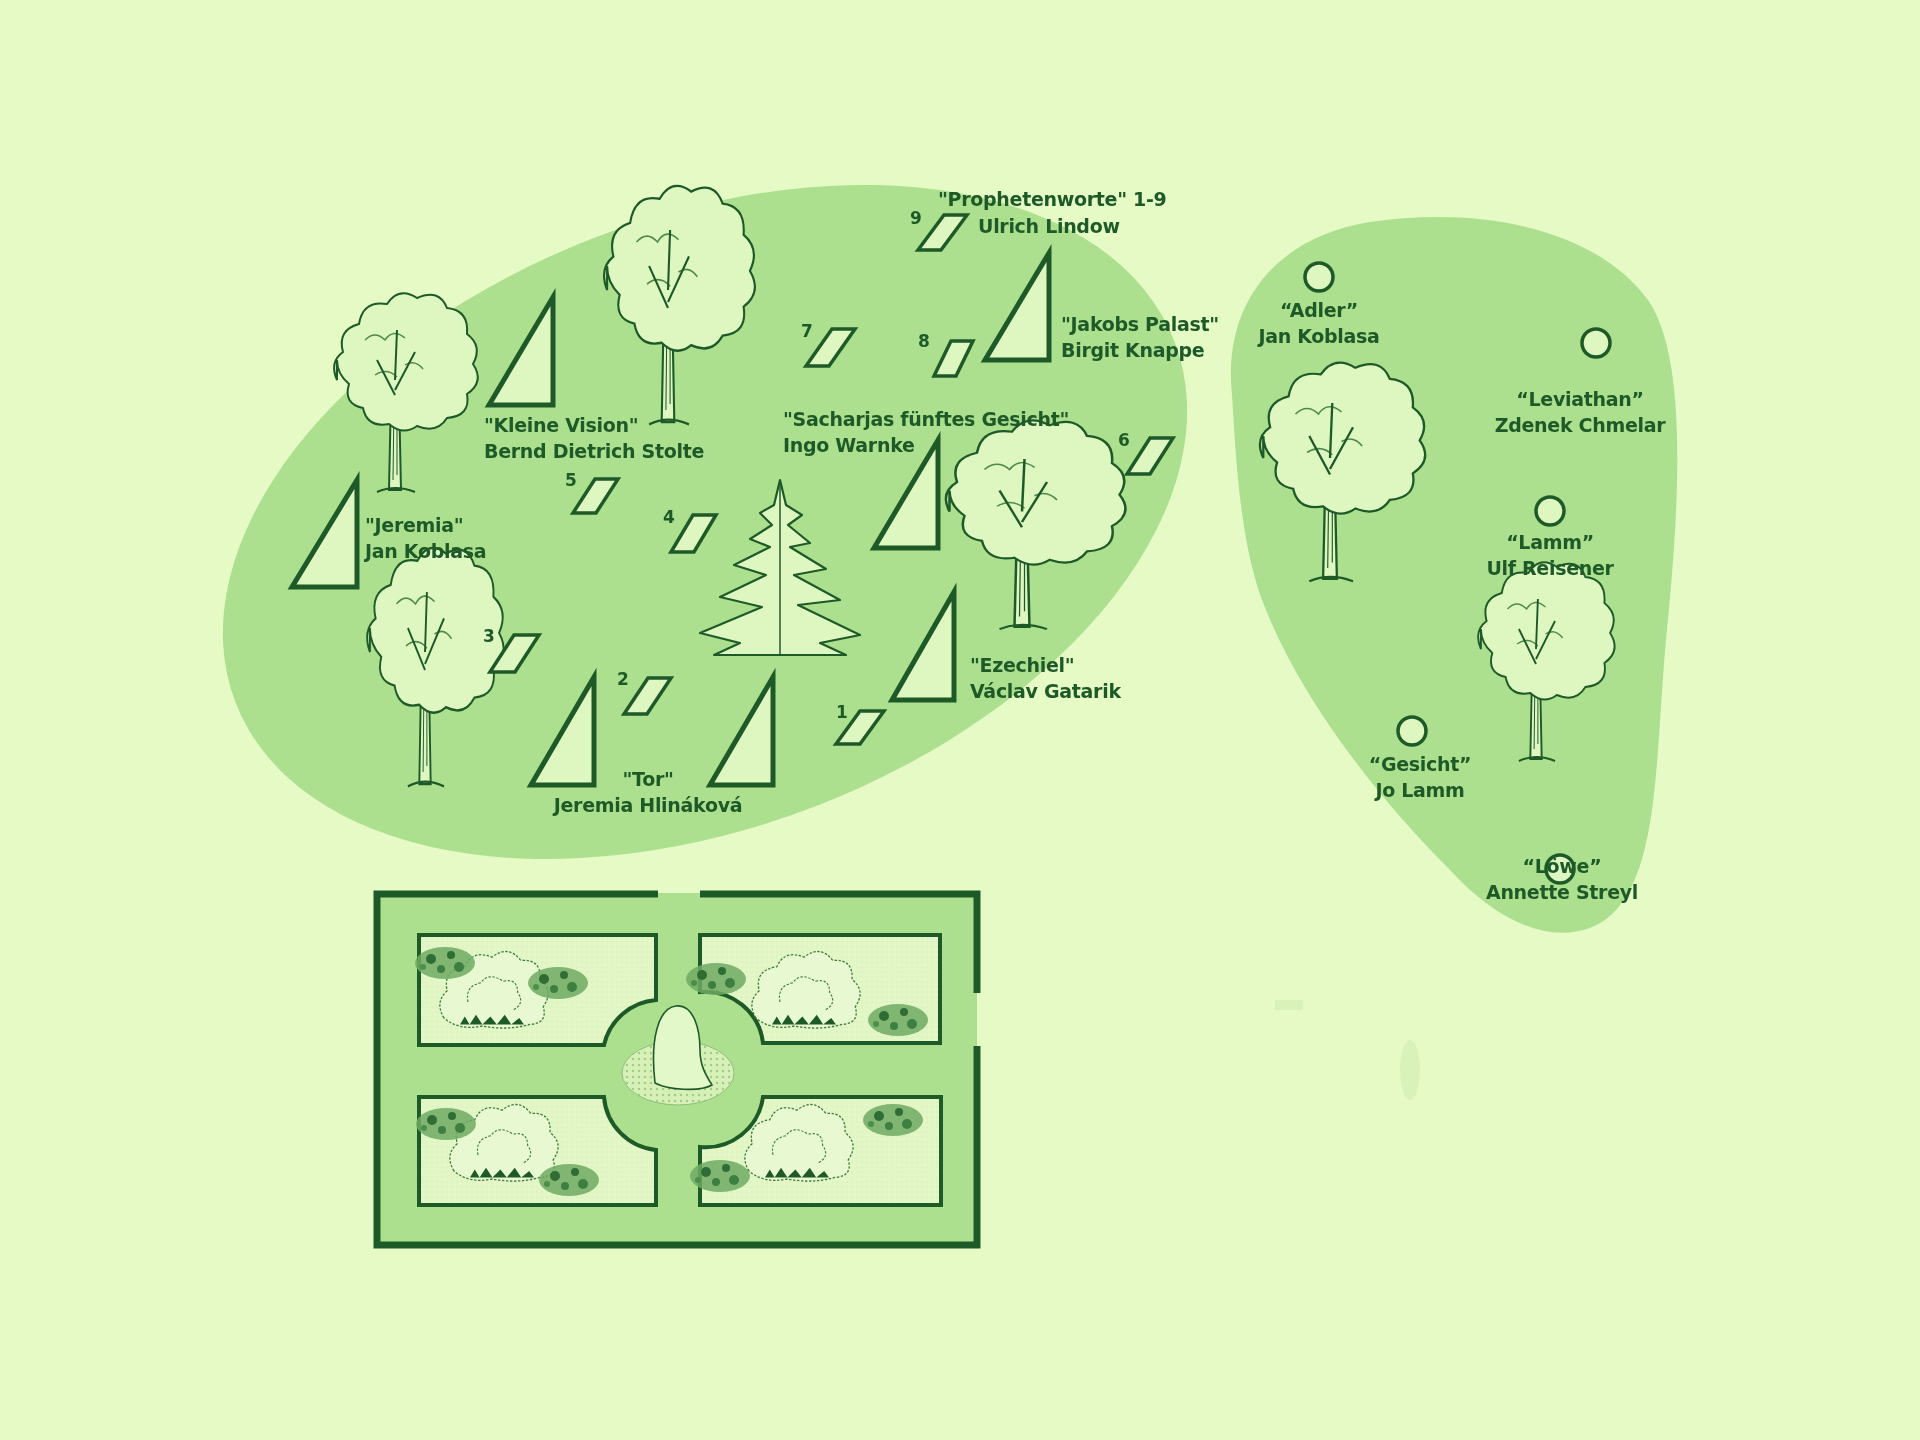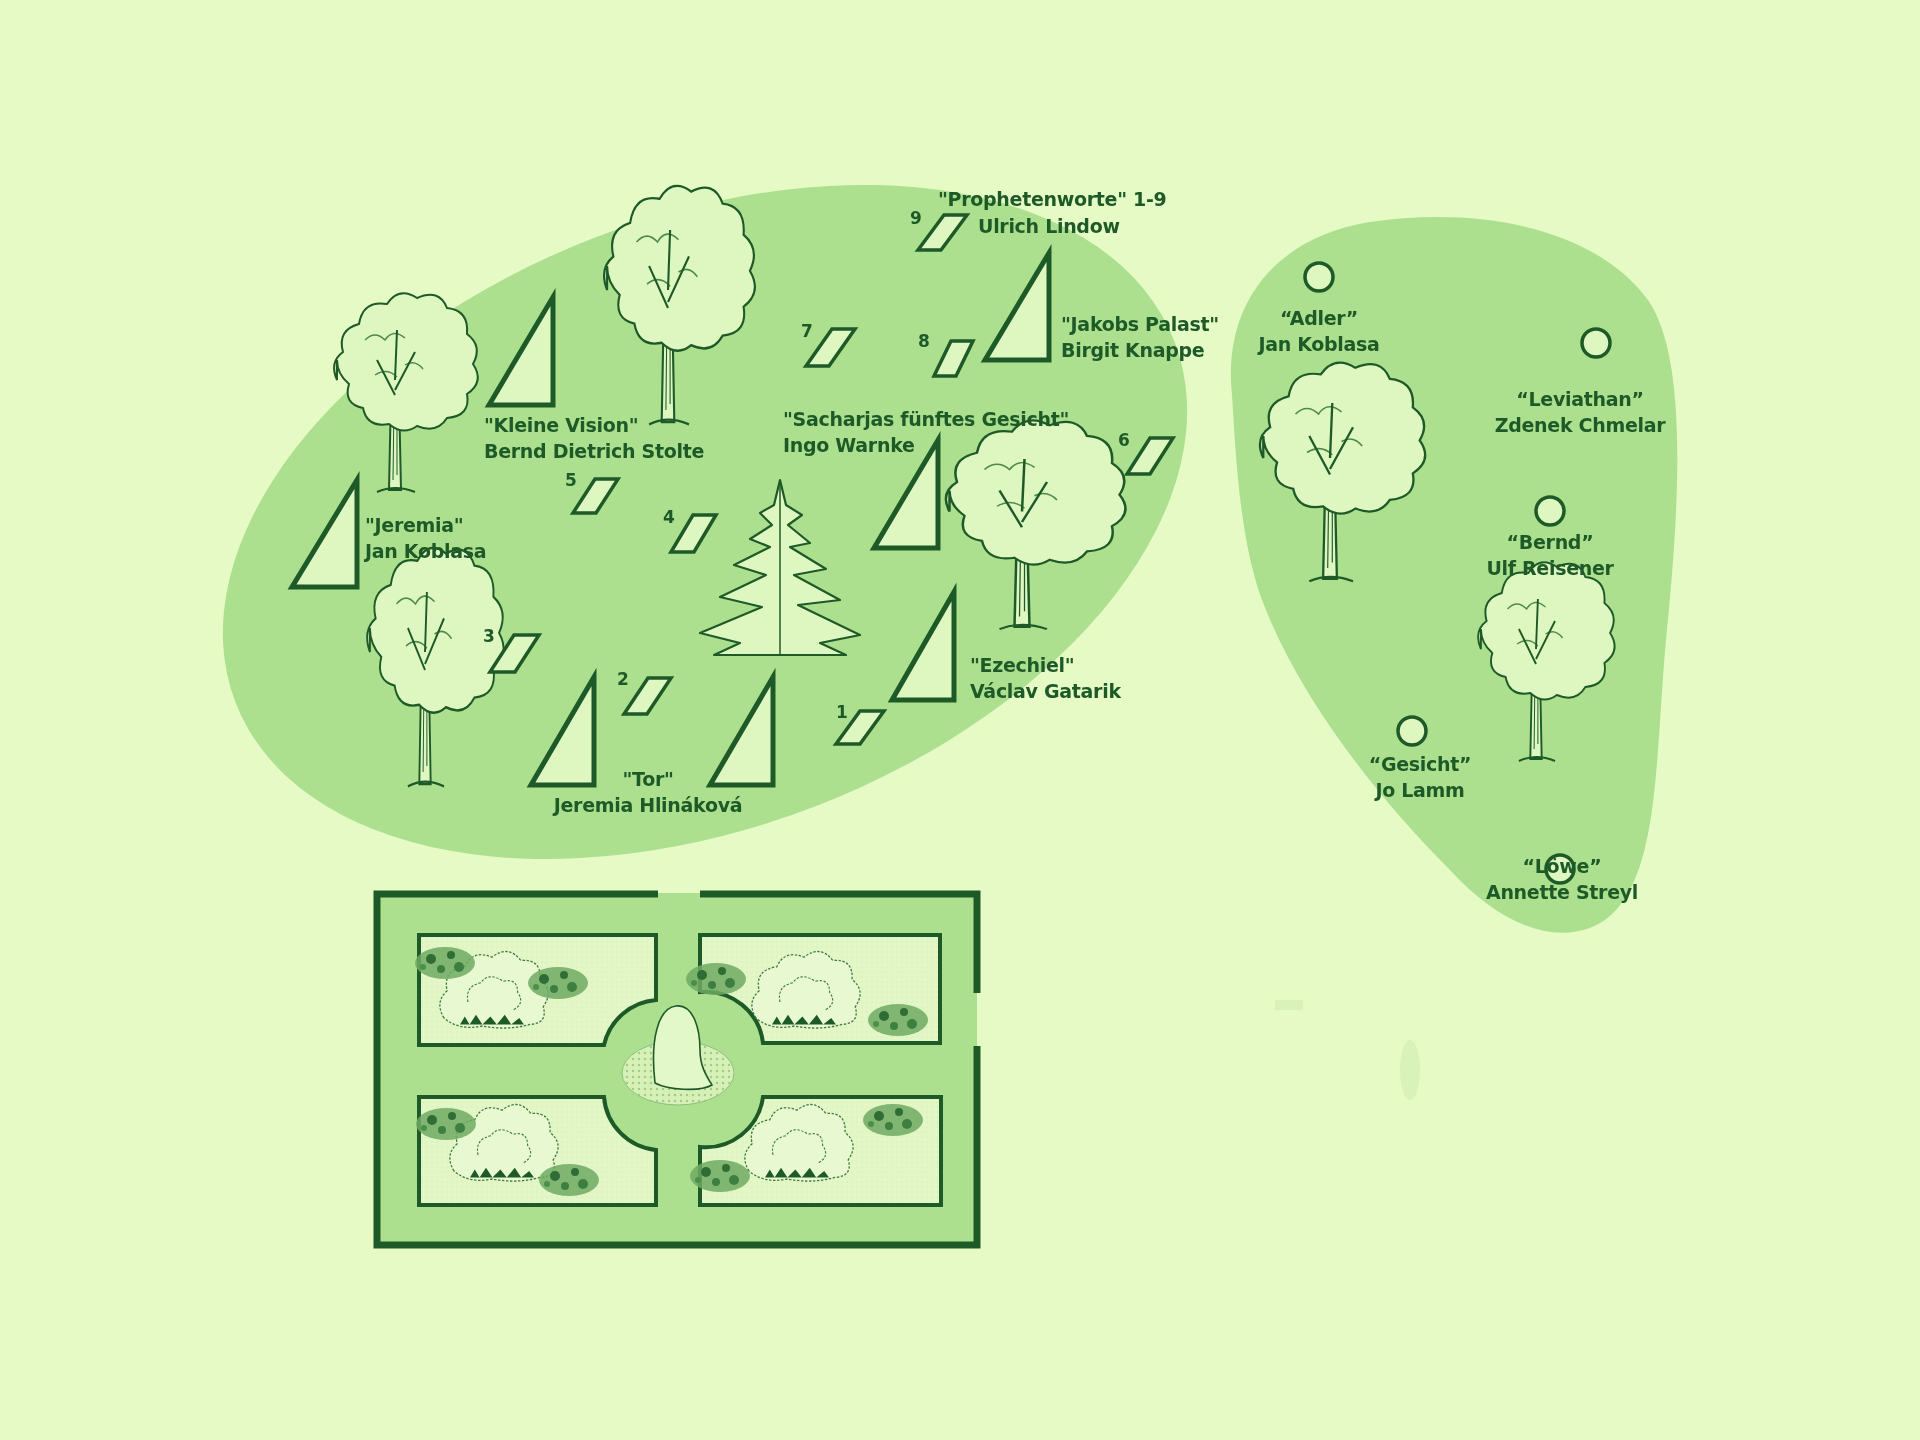--- a/index.html
+++ b/index.html
@@ -225,30 +225,30 @@
 <div class="lbl" style="left:970px;top:652px;">
   <div>"Ezechiel"</div>
   <div>Václav Gatarik</div>
 </div>
 
 <div class="lbl center" style="left:648px;top:766px;">
   <div>"Tor"</div>
   <div>Jeremia Hlináková</div>
 </div>
 
-<div class="lbl center" style="left:1319px;top:297px;margin-top:8px;">
+<div class="lbl center" style="left:1319px;top:297px;">
   <div>“Adler”</div>
   <div>Jan Koblasa</div>
 </div>
 <div class="lbl center" style="left:1580px;top:386px;">
   <div>“Leviathan”</div>
   <div>Zdenek Chmelar</div>
 </div>
 <div class="lbl center" style="left:1550px;top:529px;">
-  <div>“Bernd”</div>
+  <div>“Lamm”</div>
   <div>Ulf Reisener</div>
 </div>
 <div class="lbl center" style="left:1420px;top:751px;">
   <div>“Gesicht”</div>
   <div>Jo Lamm</div>
 </div>
 <div class="lbl center" style="left:1562px;top:842px;margin-top:11px;">
   <div>“Löwe”</div>
   <div>Annette Streyl</div>
 </div>

